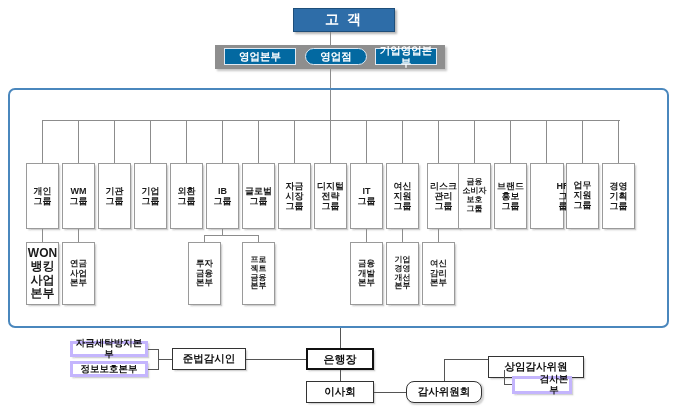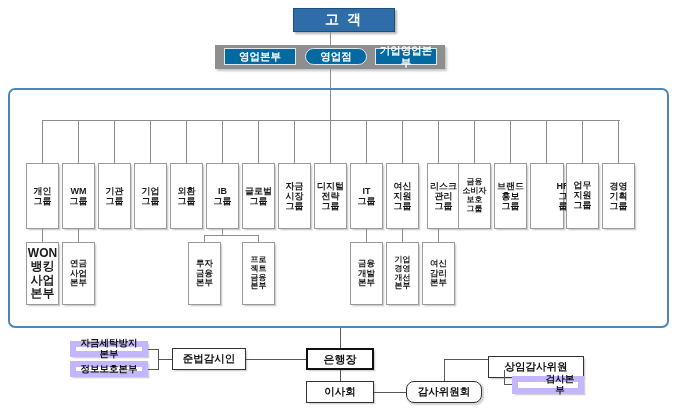--- a/index.html
+++ b/index.html
@@ -57,21 +57,21 @@
   .sub{
     top:242px;height:63px;width:33px;
     border:1px solid #9a9a9a;background:#ffffff;
     font-size:8.5px;color:#1a1a1a;font-weight:bold;
     box-shadow:1.5px 1.5px 1.5px rgba(170,170,170,0.55);
   }
   .sub.won{font-size:12px;text-align:center;}
 
   
   .bot{
-    border:6px solid #c4b5fd;background:#ffffff;
+    border:3px solid #c4b5fd;background:#ffffff;
     font-size:9.5px;font-weight:bold;color:#111;
     box-shadow:1.5px 1.5px 1.5px rgba(175,175,175,0.55);
   }
   .bot.strong{border:2px solid #111;font-size:11px;}
   .bot.semi{border:1.6px solid #333;font-size:10.5px;}
 
   
   .ln{position:absolute;background:#8c8c8c;}
   .lnv{width:1px;}
   .lnh{height:1px;}
@@ -359,17 +359,17 @@
   <div class="ln lnd lnv" style="left:444px;top:359px;height:22px;"></div>
   <div class="ln lnd lnh" style="left:444px;top:359px;width:72px;"></div>
 
   <div class="node bot semi" style="left:488px;top:356px;width:96px;height:22px;">
     <span>상임감사위원</span>
   </div>
 
   <div class="ln lnd lnv" style="left:504px;top:370px;height:14px;"></div>
   <div class="ln lnd lnh" style="left:504px;top:384px;width:8px;"></div>
 
-  <div class="node bot" style="left:512px;top:376px;width:72px;height:18px;padding-left:24px;">
+  <div class="node bot" style="left:512px;top:376px;width:60px;height:18px;padding-left:24px;">
     <span>검사본부</span>
   </div>
 
 </div>
 
 </body></html>

